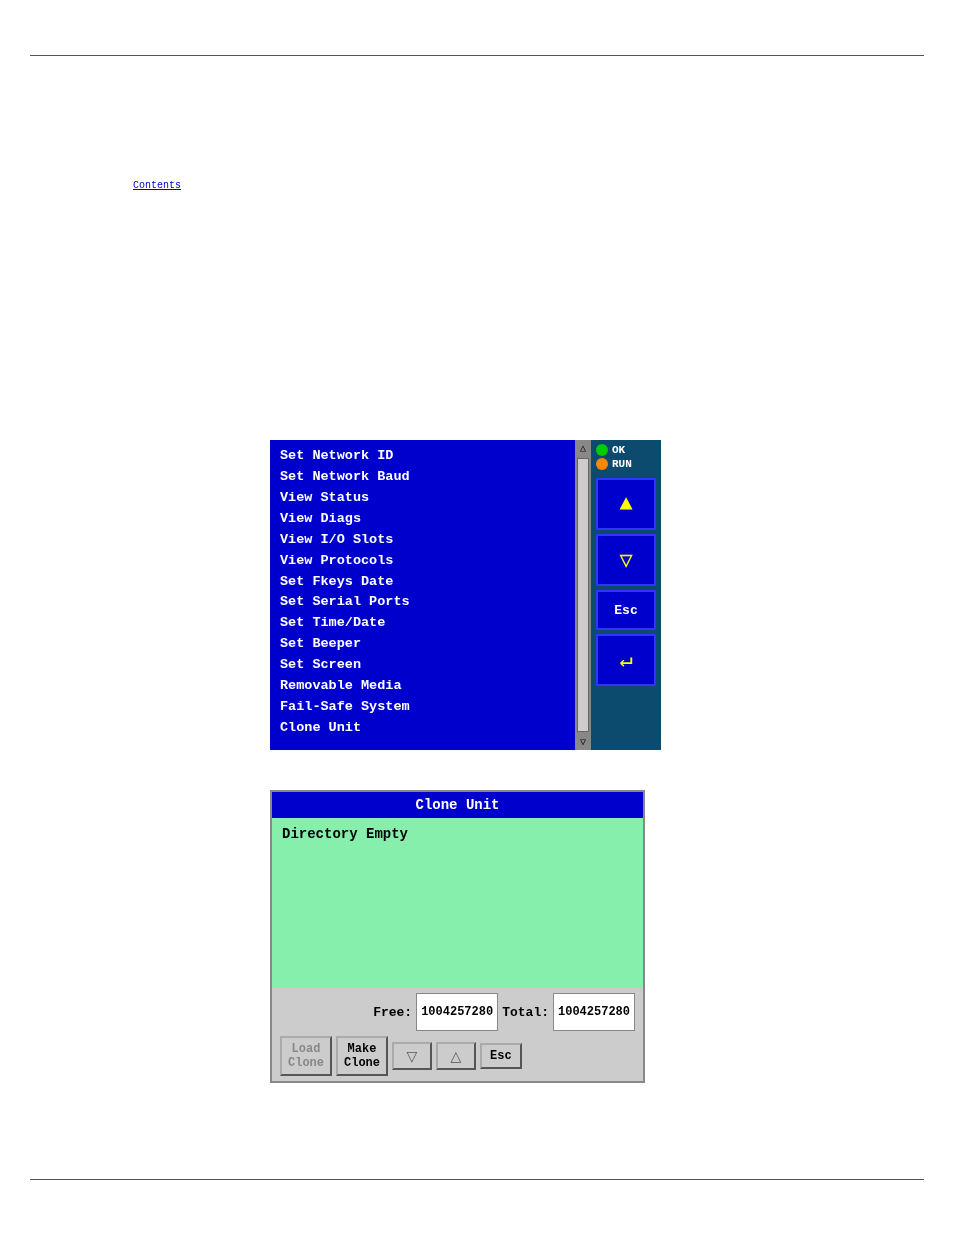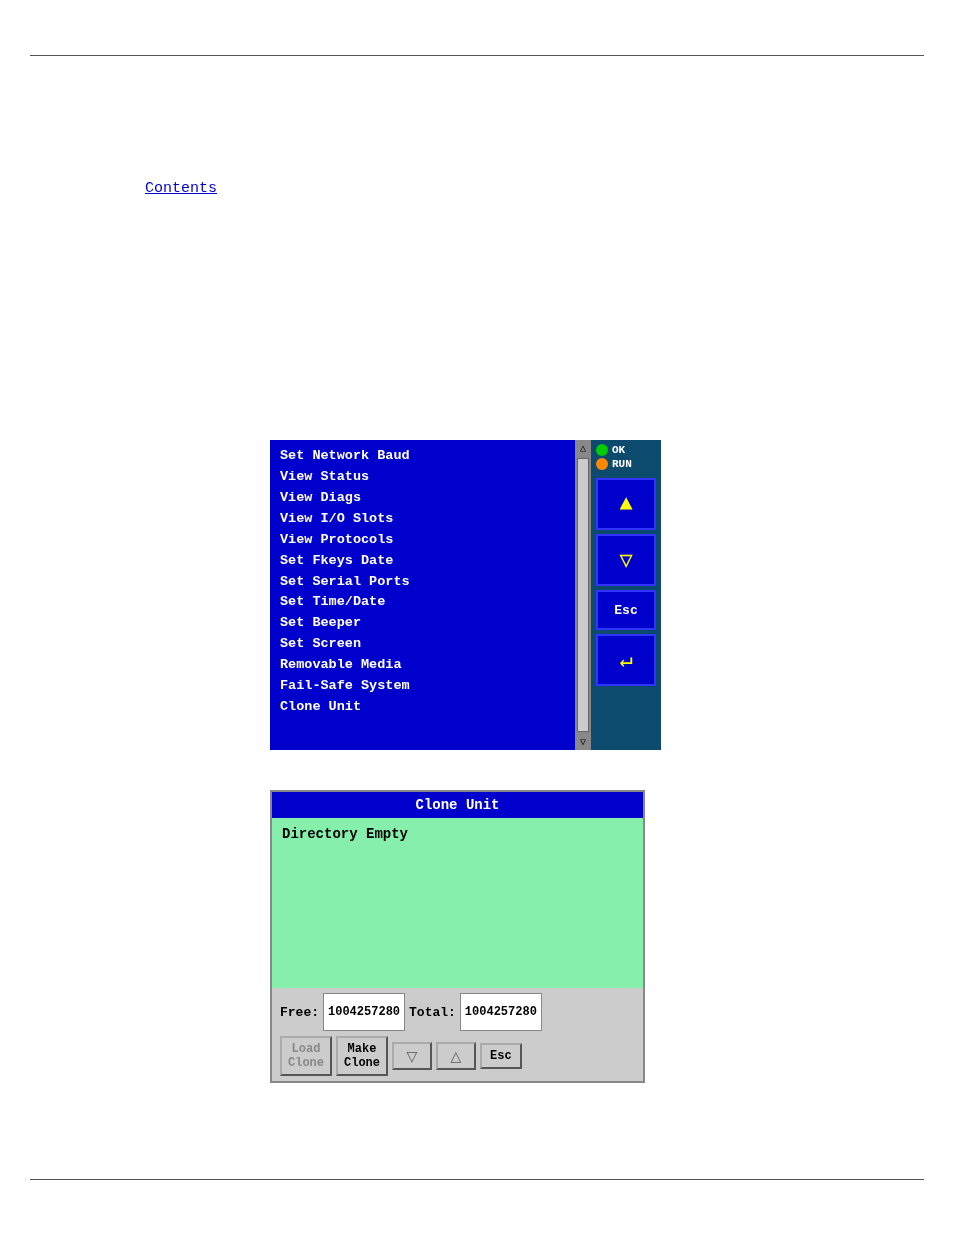--- a/index.html
+++ b/index.html
@@ -30,22 +30,22 @@
       left: 30px;
       right: 30px;
       height: 1px;
       background: #555;
     }
 
     
     .top-link {
       position: absolute;
       top: 180px;
-      left: 145px;
-      font-size: 15px;
+      left: 133px;
+      font-size: 10px;
       color: #0000cc;
       text-decoration: underline;
     }
 
     
     .panel-container {
       position: absolute;
       top: 440px;
       left: 270px;
       display: flex;
@@ -219,20 +219,21 @@
 
     .clone-stats-row {
       display: flex;
       align-items: center;
       gap: 4px;
       font-size: 13px;
       font-weight: bold;
       font-family: 'Courier New', Courier, monospace;
       color: #000;
       margin-bottom: 5px;
+      justify-content: flex-end;
     }
 
     .clone-stats-row .stat-label {
       font-weight: bold;
     }
 
     .clone-stats-row .stat-value {
       background: #ffffff;
       border: 1px solid #888;
       padding: 11px 4px;
@@ -288,20 +289,21 @@
 </head>
 <body>
 
 <div class="top-rule"></div>
 
 <div class="top-link">Contents</div>
 
 <div class="panel-container">
 
   <div class="menu-list">
+    <div class="menu-list-item">Set Network ID</div>
     <div class="menu-list-item">Set Network Baud</div>
     <div class="menu-list-item">View Status</div>
     <div class="menu-list-item">View Diags</div>
     <div class="menu-list-item">View I/O Slots</div>
     <div class="menu-list-item">View Protocols</div>
     <div class="menu-list-item">Set Fkeys Date</div>
     <div class="menu-list-item">Set Serial Ports</div>
     <div class="menu-list-item">Set Time/Date</div>
     <div class="menu-list-item">Set Beeper</div>
     <div class="menu-list-item">Set Screen</div>

